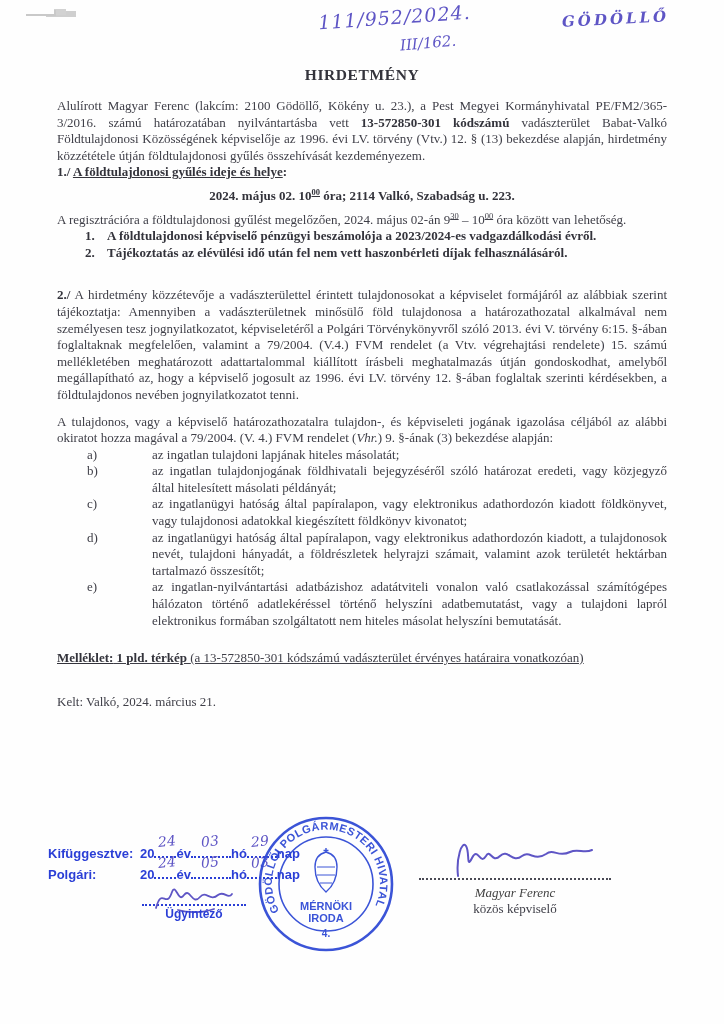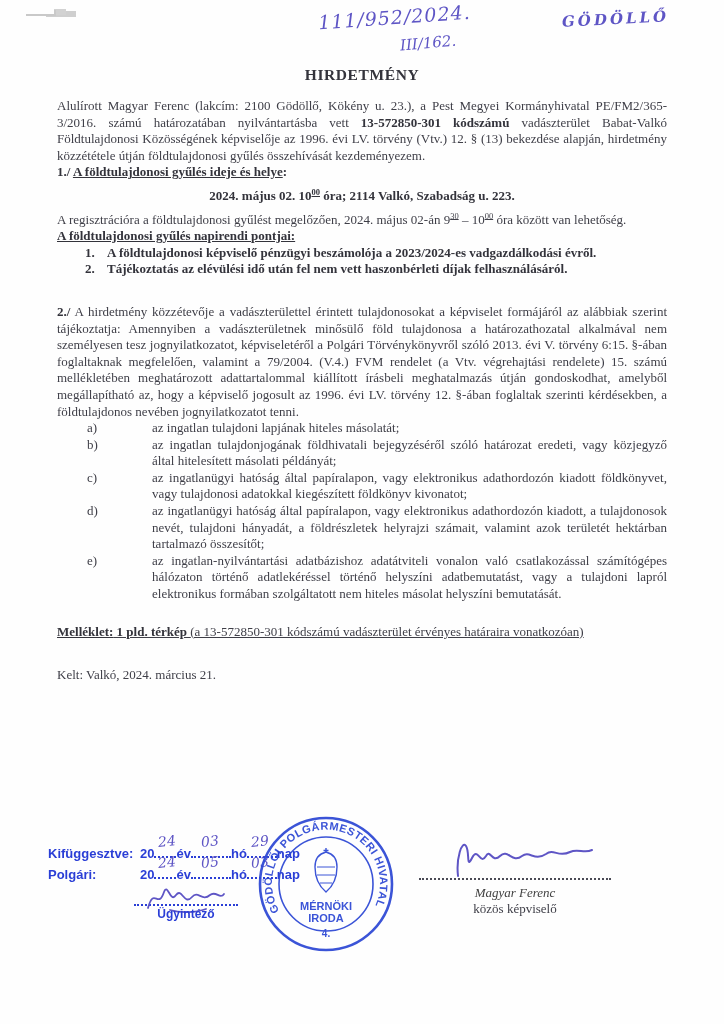--- a/index.html
+++ b/index.html
@@ -34,21 +34,21 @@
   .doc-item .txt{flex:1;text-align:justify;margin-left:39px;}
   .attachment{margin-top:21px !important;text-decoration:underline;}
   .kelt{margin-top:27px !important;}
   
   .stampblue{color:#2a3ed6;font-family:"Liberation Sans",sans-serif;font-weight:bold;}
   .posting{position:absolute;left:48px;top:846px;font-size:13px;}
   .prow{display:flex;align-items:baseline;height:21px;white-space:nowrap;}
   .prow .lbl{width:92px;}
   .dots{display:inline-block;border-bottom:2px dotted #2a3ed6;height:10px;position:relative;}
   .fill{position:absolute;top:-13px;left:4px;font-size:14px;font-weight:normal;transform:rotate(-6deg);white-space:nowrap;}
-  .clerk{position:absolute;left:134px;top:880px;width:104px;text-align:center;}
+  .clerk{position:absolute;left:142px;top:880px;width:104px;text-align:center;}
   .clerk svg{display:block;margin:0 auto -12px auto;}
   .clerk .dotline{border-bottom:2px dotted #2a3ed6;height:2px;}
   .clerk .lbl{font-size:12px;margin-top:1px;}
   
   .round-stamp{position:absolute;left:254px;top:812px;width:144px;height:144px;opacity:0.92;}
   
   .sig-block{position:absolute;left:415px;top:830px;width:200px;text-align:center;font-size:13px;}
   .sig-block svg{display:block;margin:0 auto -6px auto;}
   .sig-dotline{border-bottom:2.5px dotted #4a4a55;height:2px;margin:0 4px;}
   .sig-name{margin-top:5px;color:#404040;font-style:italic;}
@@ -70,33 +70,33 @@
   <div class="content">
 
     <p><span>Alulírott Magyar Ferenc (lakcím: 2100 Gödöllő, Kökény u. 23.), a Pest Megyei Kormányhivatal PE/FM2/365-3/2016. számú határozatában nyilvántartásba vett </span><b>13-572850-301 kódszámú</b><span> vadászterület Babat-Valkó Földtulajdonosi Közösségének képviselője az 1996. évi LV. törvény (Vtv.) 12. § (13) bekezdése alapján, hirdetmény közzététele útján földtulajdonosi gyűlés összehívását kezdeményezem.</span></p>
 
     <p class="s1-head"><b><span>1./</span> <span class="ul">A földtulajdonosi gyűlés ideje és helye</span><span>:</span></b></p>
 
     <p class="dateline-center"><span>2024. május 02. 10</span><span class="sup">00</span><span> óra; 2114 Valkó, Szabadság u. 223.</span></p>
 
     <p class="reg"><span>A regisztrációra a földtulajdonosi gyűlést megelőzően, 2024. május 02-án 9</span><span class="sup">30</span><span> – 10</span><span class="sup">00</span><span> óra között van lehetőség.</span></p>
 
-    <p class="agenda-head"><b class="ul">A földtulajdonosi gyűlés napirendi pontjai:</b></p>
 
     <div class="agenda-item">
       <span class="num">1.</span>
       <span>A földtulajdonosi képviselő pénzügyi beszámolója a 2023/2024-es vadgazdálkodási évről.</span>
     </div>
     <div class="agenda-item">
       <span class="num">2.</span>
       <span>Tájékoztatás az elévülési idő után fel nem vett haszonbérleti díjak felhasználásáról.</span>
     </div>
 
     <p class="s2"><b>2./</b><span> A hirdetmény közzétevője a vadászterülettel érintett tulajdonosokat a képviselet formájáról az alábbiak szerint tájékoztatja: </span><span>Amennyiben a vadászterületnek minősülő föld tulajdonosa a határozathozatal alkalmával nem személyesen tesz jognyilatkozatot, képviseletéről a Polgári Törvénykönyvről szóló 2013. évi V. törvény 6:15. §-ában foglaltaknak megfelelően, valamint a 79/2004. (V.4.) FVM rendelet (a Vtv. végrehajtási rendelete) 15. számú mellékletében meghatározott adattartalommal kiállított írásbeli meghatalmazás útján gondoskodhat, amelyből megállapítható az, hogy a képviselő jogosult az 1996. évi LV. törvény 12. §-ában foglaltak szerinti kérdésekben, a földtulajdonos nevében jognyilatkozatot tenni.</span></p>
 
+    <p class="docs-intro"><span>A tulajdonos, vagy a képviselő határozathozatalra tulajdon-, és képviseleti jogának igazolása céljából az alábbi okiratot hozza magával a 79/2004. (V. 4.) FVM rendelet (</span><i>Vhr.</i><span>) 9. §-ának (3) bekezdése alapján:</span></p>
 
     <div class="doc-item">
       <span class="letter">a)</span>
       <span class="txt">az ingatlan tulajdoni lapjának hiteles másolatát;</span>
     </div>
     <div class="doc-item">
       <span class="letter">b)</span>
       <span class="txt">az ingatlan tulajdonjogának földhivatali bejegyzéséről szóló határozat eredeti, vagy közjegyző által hitelesített másolati példányát;</span>
     </div>
     <div class="doc-item">

